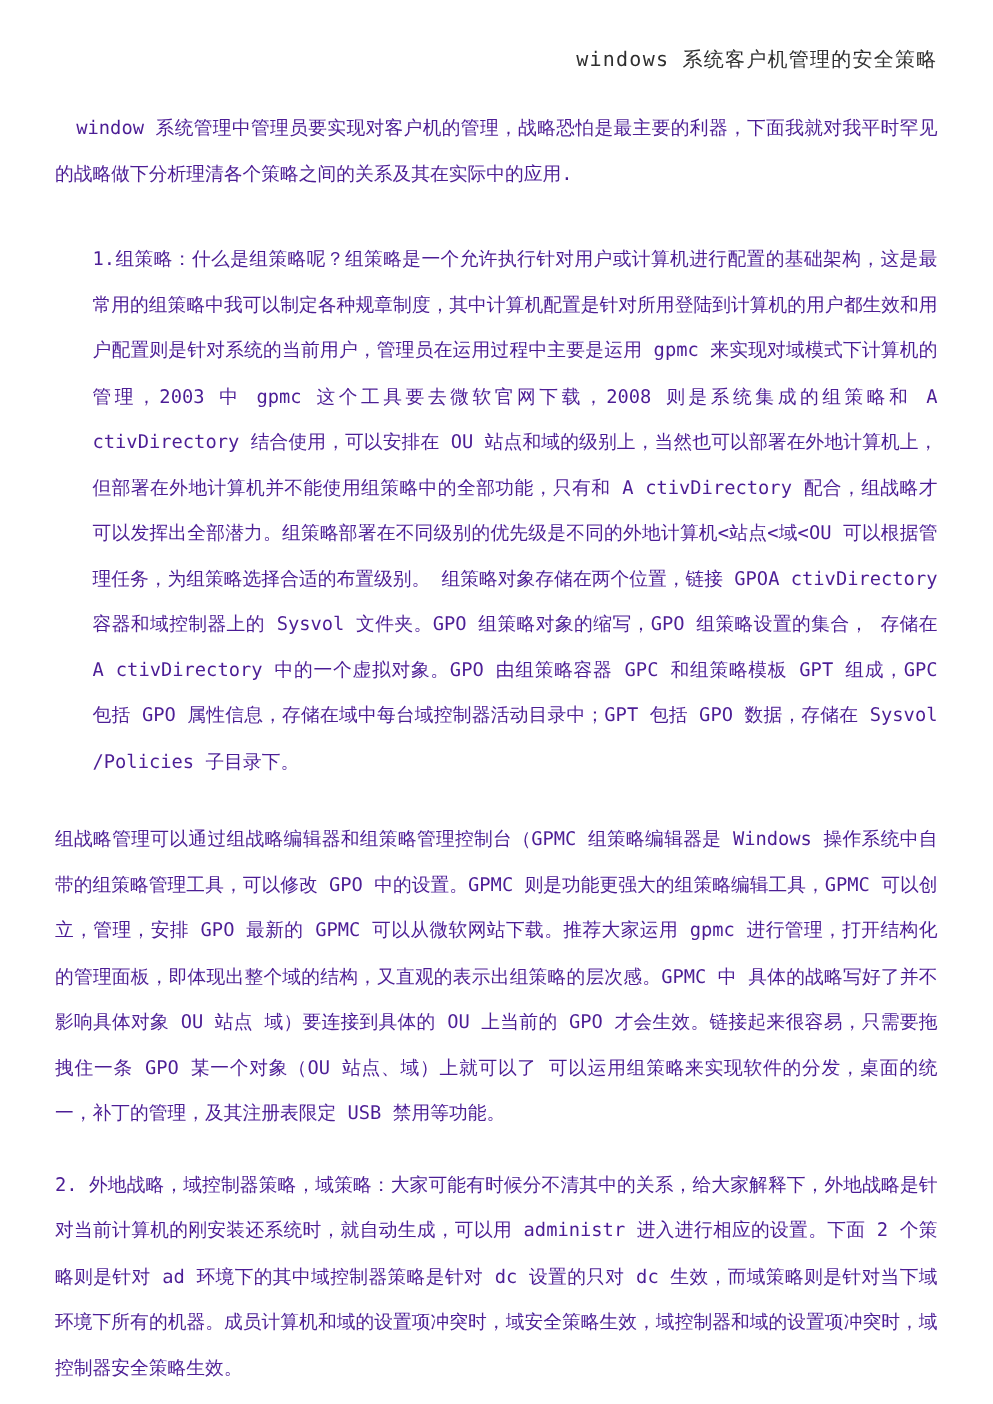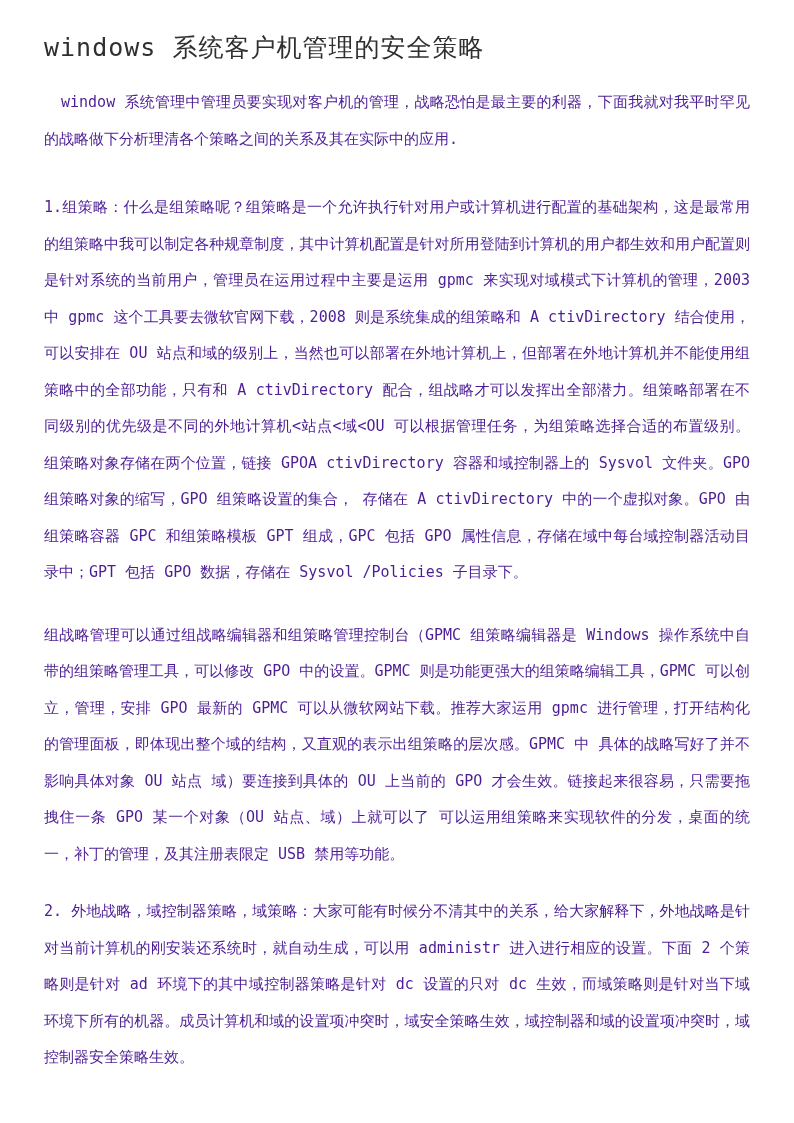--- a/index.html
+++ b/index.html
@@ -13,37 +13,37 @@
     height: 1123px;
     margin: 0 auto;
     background: #ffffff;
     box-sizing: border-box;
     padding: 30px 44px 0 44px;
     font-family: "DejaVu Sans Mono", "DejaVu Sans", sans-serif;
     overflow: hidden;
   }
   .doc-title {
     margin: 0;
-    text-align: left;
-    font-size: 25px;
+    text-align: right;
+    font-size: 16px;
     font-weight: normal;
     color: #2f2f2f;
     letter-spacing: 1px;
     line-height: 36px;
   }
   .para {
     margin: 0;
     font-size: 15px;
     line-height: 36.5px;
     color: #4c1d95;
     text-align: justify;
     word-break: break-word;
   }
   .para-intro { margin-top: 18px; text-indent: 17px; }
-  .para-1 { margin-top: 32px; }
+  .para-1 { margin-top: 32px; margin-left: 30px; }
   .para-2 { margin-top: 26px; }
   .para-3 { margin-top: 21px; }
 </style>
 </head>
 <body>
 
 <div class="page">
   <h1 class="doc-title">windows 系统客户机管理的安全策略</h1>
 
   <p class="para para-intro">window 系统管理中管理员要实现对客户机的管理，战略恐怕是最主要的利器，下面我就对我平时罕见的战略做下分析理清各个策略之间的关系及其在实际中的应用.</p>

